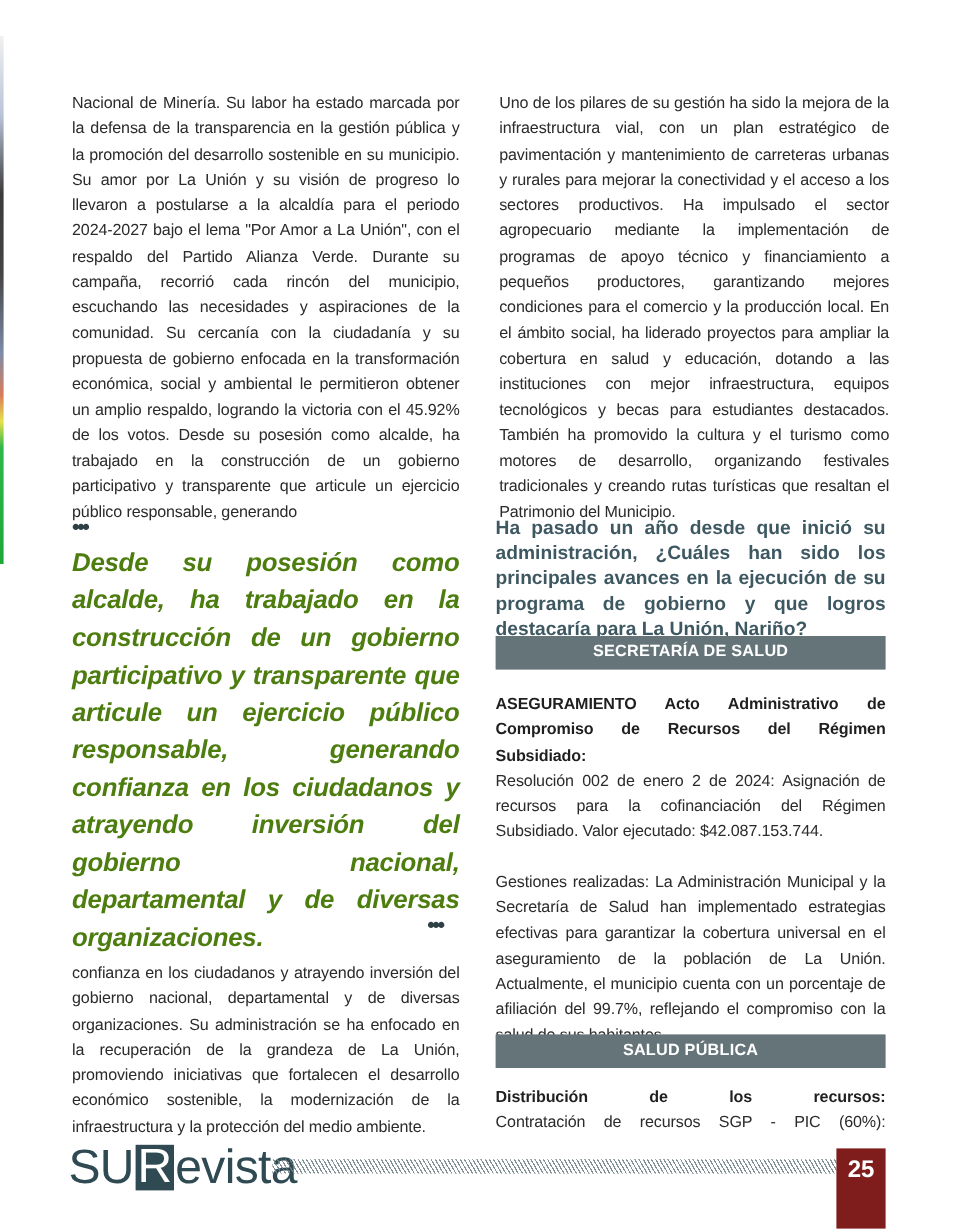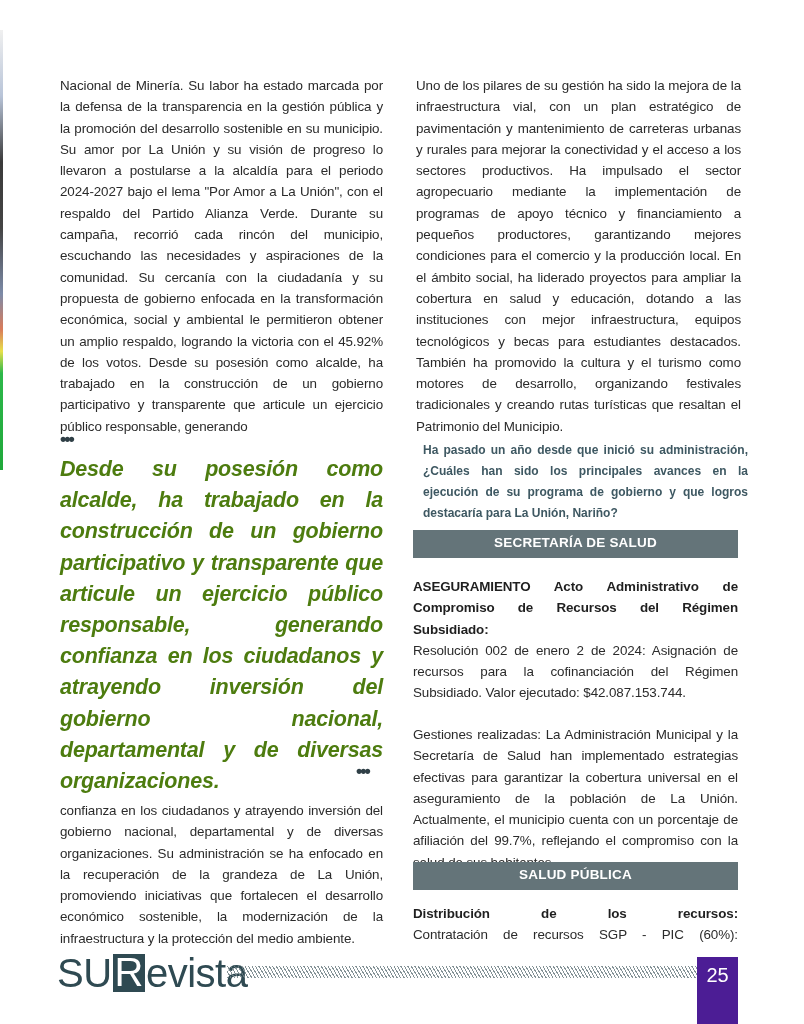--- a/index.html
+++ b/index.html
@@ -24,21 +24,21 @@
   .quote-dots.top { position: absolute; left: 60px; top: 432px; }
   .quote-dots.bottom { position: absolute; left: 356px; top: 764px; }
   .pull-quote {
     position: absolute; left: 60px; top: 454px; width: 323px;
     font-size: 21.5px; line-height: 31.2px; font-weight: bold; font-style: italic;
     color: #4d7c0f; text-align: justify; margin: 0; letter-spacing: -0.2px;
   }
   .col-left-bottom { position: absolute; left: 60px; top: 800px; width: 323px; }
   .question {
     position: absolute; left: 413px; top: 430px; width: 325px;
-    font-size: 12px; line-height: 21px; font-weight: bold; color: #3e5862; margin: 10px;
+    font-size: 16px; line-height: 21px; font-weight: bold; color: #3e5862; margin: 0;
     text-align: justify;
   }
   .section-bar {
     position: absolute; left: 413px; width: 325px; height: 28px;
     background: #647479; color: #ffffff; text-align: center;
     font-size: 13.5px; font-weight: bold; line-height: 26px; letter-spacing: 0.2px;
   }
   .bar1 { top: 530px; }
   .bar2 { top: 862px; }
   .block { position: absolute; left: 413px; width: 325px; }
@@ -55,22 +55,22 @@
     display: inline-block; background: #2f4a52; color: #ffffff;
     padding: 0 2px; margin: 0 1px; line-height: 36px; height: 38px;
   }
   .hatch {
     position: absolute; left: 227px; top: 966px; width: 470px; height: 12px;
     background: repeating-linear-gradient(60deg, #6e7f84 0px, #6e7f84 1px, transparent 1px, transparent 3px);
     opacity: 0.85;
   }
   .page-num-box {
     position: absolute; left: 697px; top: 957px; width: 41px; height: 67px;
-    background: #4c1d95; color: #ffffff; text-align: center;
-    font-size: 20px; font-weight: normal; line-height: 36px;
+    background: #7f1d1d; color: #ffffff; text-align: center;
+    font-size: 20px; font-weight: bold; line-height: 36px;
   }
 </style>
 </head>
 <body>
 
 <div class="edge-strip"></div>
 
 <div class="col col-left">
   <p class="body-text">Nacional de Minería. Su labor ha estado marcada por la defensa de la transparencia en la gestión pública y la promoción del desarrollo sostenible en su municipio. Su amor por La Unión y su visión de progreso lo llevaron a postularse a la alcaldía para el periodo 2024-2027 bajo el lema "Por Amor a La Unión", con el respaldo del Partido Alianza Verde. Durante su campaña, recorrió cada rincón del municipio, escuchando las necesidades y aspiraciones de la comunidad. Su cercanía con la ciudadanía y su propuesta de gobierno enfocada en la transformación económica, social y ambiental le permitieron obtener un amplio respaldo, logrando la victoria con el 45.92% de los votos. Desde su posesión como alcalde, ha trabajado en la construcción de un gobierno participativo y transparente que articule un ejercicio público responsable, generando</p>
 </div>

